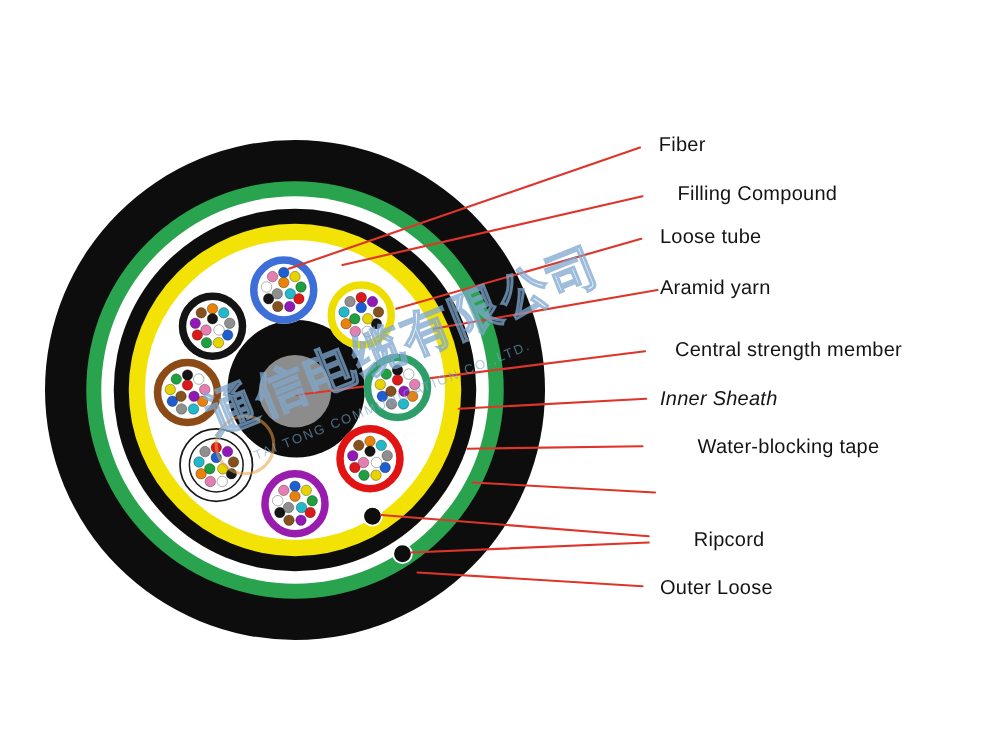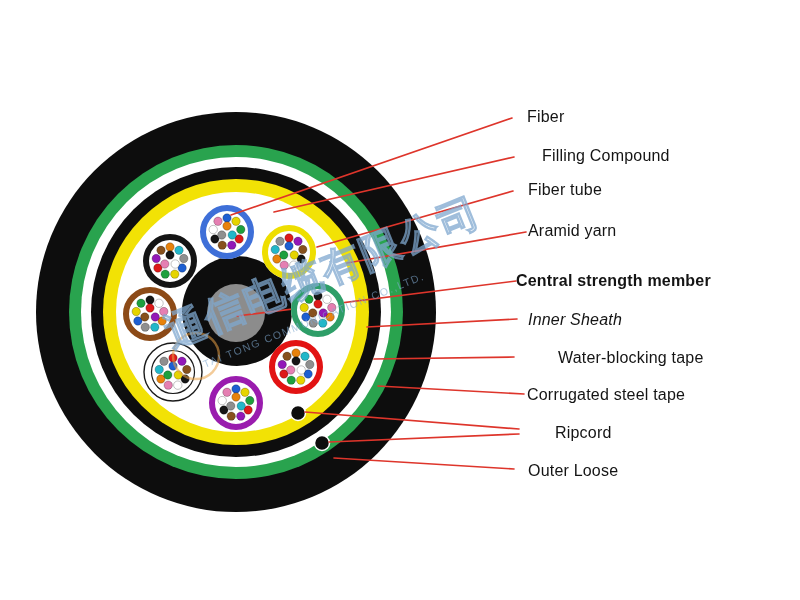--- a/index.html
+++ b/index.html
@@ -166,22 +166,21 @@
       <line x1="514" y1="469" x2="334" y2="458" stroke="#de352b" stroke-width="1.7" stroke-linecap="round"></line>
       <g>
         <circle cx="196" cy="356" r="23" fill="none" stroke="#e9a046" stroke-width="2.5" opacity="0.55"></circle>
         <text x="172" y="348" transform="rotate(-22 172 348)" font-size="40" font-weight="bold" font-family="&quot;DejaVu Sans&quot;,sans-serif" fill="rgba(170,200,230,0.22)" stroke="#7fa8cf" stroke-width="1.1" opacity="0.75" letter-spacing="2">通信电缆有限公司</text>
         <text x="205" y="368" transform="rotate(-22 205 368)" font-size="10.5" font-family="&quot;Liberation Sans&quot;,sans-serif" fill="#7fa8cf" opacity="0.6" letter-spacing="1.6">TAI TONG COMMUNICATION CO.,LTD.</text>
       </g>
     </svg>
   <div id="labels-layer">
       <div class="lbl" style="left: 527px; top: 117px;">Fiber</div>
       <div class="lbl" style="left: 542px; top: 156px;">Filling Compound</div>
-      <div class="lbl" style="left: 528px; top: 190px;">Fiber tube</div>
+      <div class="lbl" style="left: 528px; top: 190px;">Loose tube</div>
       <div class="lbl" style="left: 528px; top: 231px;">Aramid yarn</div>
-      <div class="lbl" style="left: 516px; top: 281px; font-weight: bold;">Central strength member</div>
+      <div class="lbl" style="left: 540px; top: 281px;">Central strength member</div>
       <div class="lbl" style="left: 528px; top: 320px; font-style: italic;">Inner Sheath</div>
       <div class="lbl" style="left: 526px; top: 358px; margin-left: 32px;">Water-blocking tape</div>
-      <div class="lbl" style="left: 527px; top: 395px;">Corrugated steel tape</div>
       <div class="lbl" style="left: 527px; top: 433px; margin-left: 28px;">Ripcord</div>
       <div class="lbl" style="left: 528px; top: 471px;">Outer Loose</div>
     </div>
 </div>
 
 </body></html>

